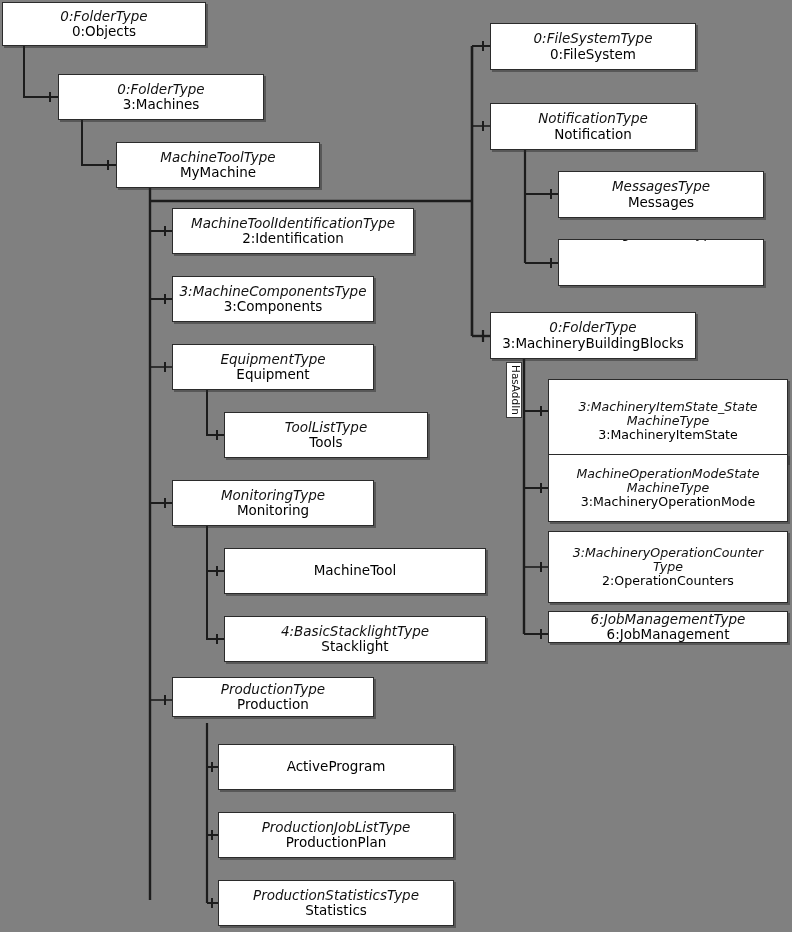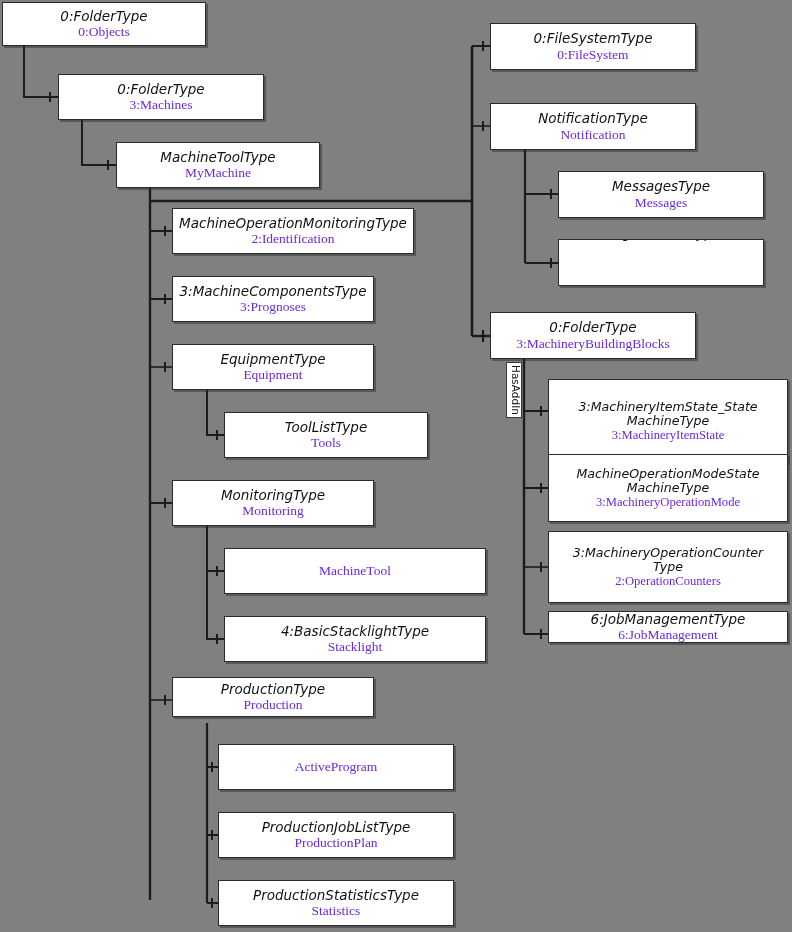--- a/index.html
+++ b/index.html
@@ -28,23 +28,22 @@
   }
   .node .t{
     font-style:italic;
     font-size:13.5px;
     color:#111;
     white-space:nowrap;
   }
   .node .n{
     font-style:normal;
     font-size:13.5px;
-    color:#6d28d9;
+    color:#000000;
     white-space:nowrap;
-    font-family:Liberation Serif, serif;
   }
   .node.small .t,.node.small .n{font-size:12.6px;}
 
   .edgelabel{
     position:absolute;
     background:#ffffff;
     border:1px solid #3a3a3a;
     color:#111;
     font-size:10.5px;
     writing-mode:vertical-rl;
@@ -142,26 +141,26 @@
       </div>
       <div class="node" style="left: 58px; top: 74px; width: 206px; height: 46px;">
         <div class="t">0:FolderType</div>
         <div class="n">3:Machines</div>
       </div>
       <div class="node" style="left: 116px; top: 142px; width: 204px; height: 46px;">
         <div class="t">MachineToolType</div>
         <div class="n">MyMachine</div>
       </div>
       <div class="node" style="left: 172px; top: 208px; width: 242px; height: 46px;">
-        <div class="t">MachineOperationMonitoringType</div>
+        <div class="t">MachineToolIdentificationType</div>
         <div class="n">2:Identification</div>
       </div>
       <div class="node" style="left: 172px; top: 276px; width: 202px; height: 46px;">
         <div class="t">3:MachineComponentsType</div>
-        <div class="n">3:Prognoses</div>
+        <div class="n">3:Components</div>
       </div>
       <div class="node" style="left: 172px; top: 344px; width: 202px; height: 46px;">
         <div class="t">EquipmentType</div>
         <div class="n">Equipment</div>
       </div>
       <div class="node" style="left: 224px; top: 412px; width: 204px; height: 46px;">
         <div class="t">ToolListType</div>
         <div class="n">Tools</div>
       </div>
       <div class="node" style="left: 172px; top: 480px; width: 202px; height: 46px;">

